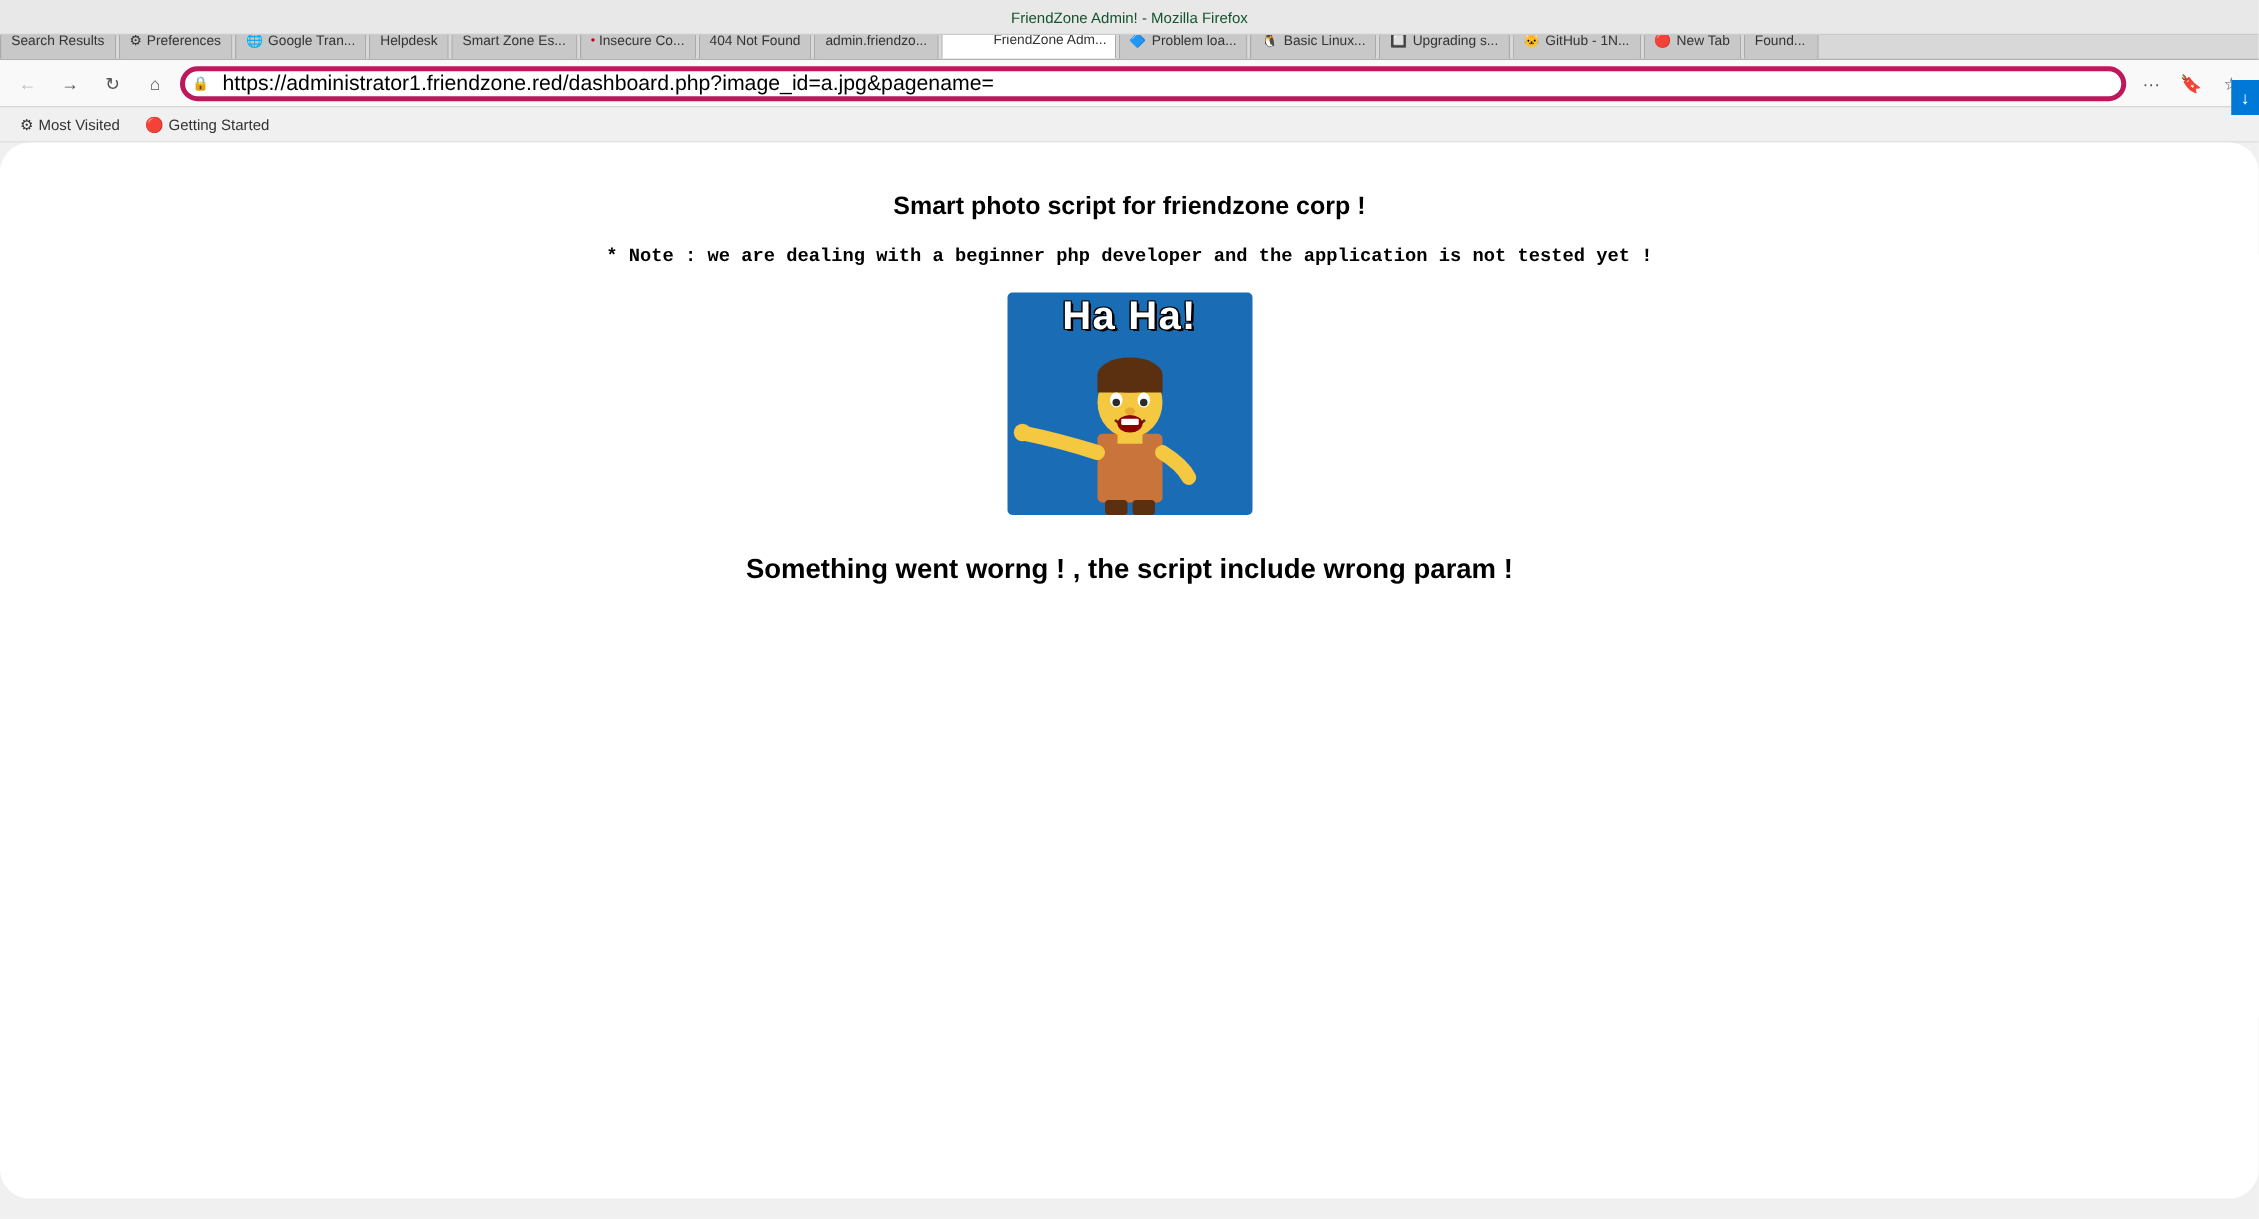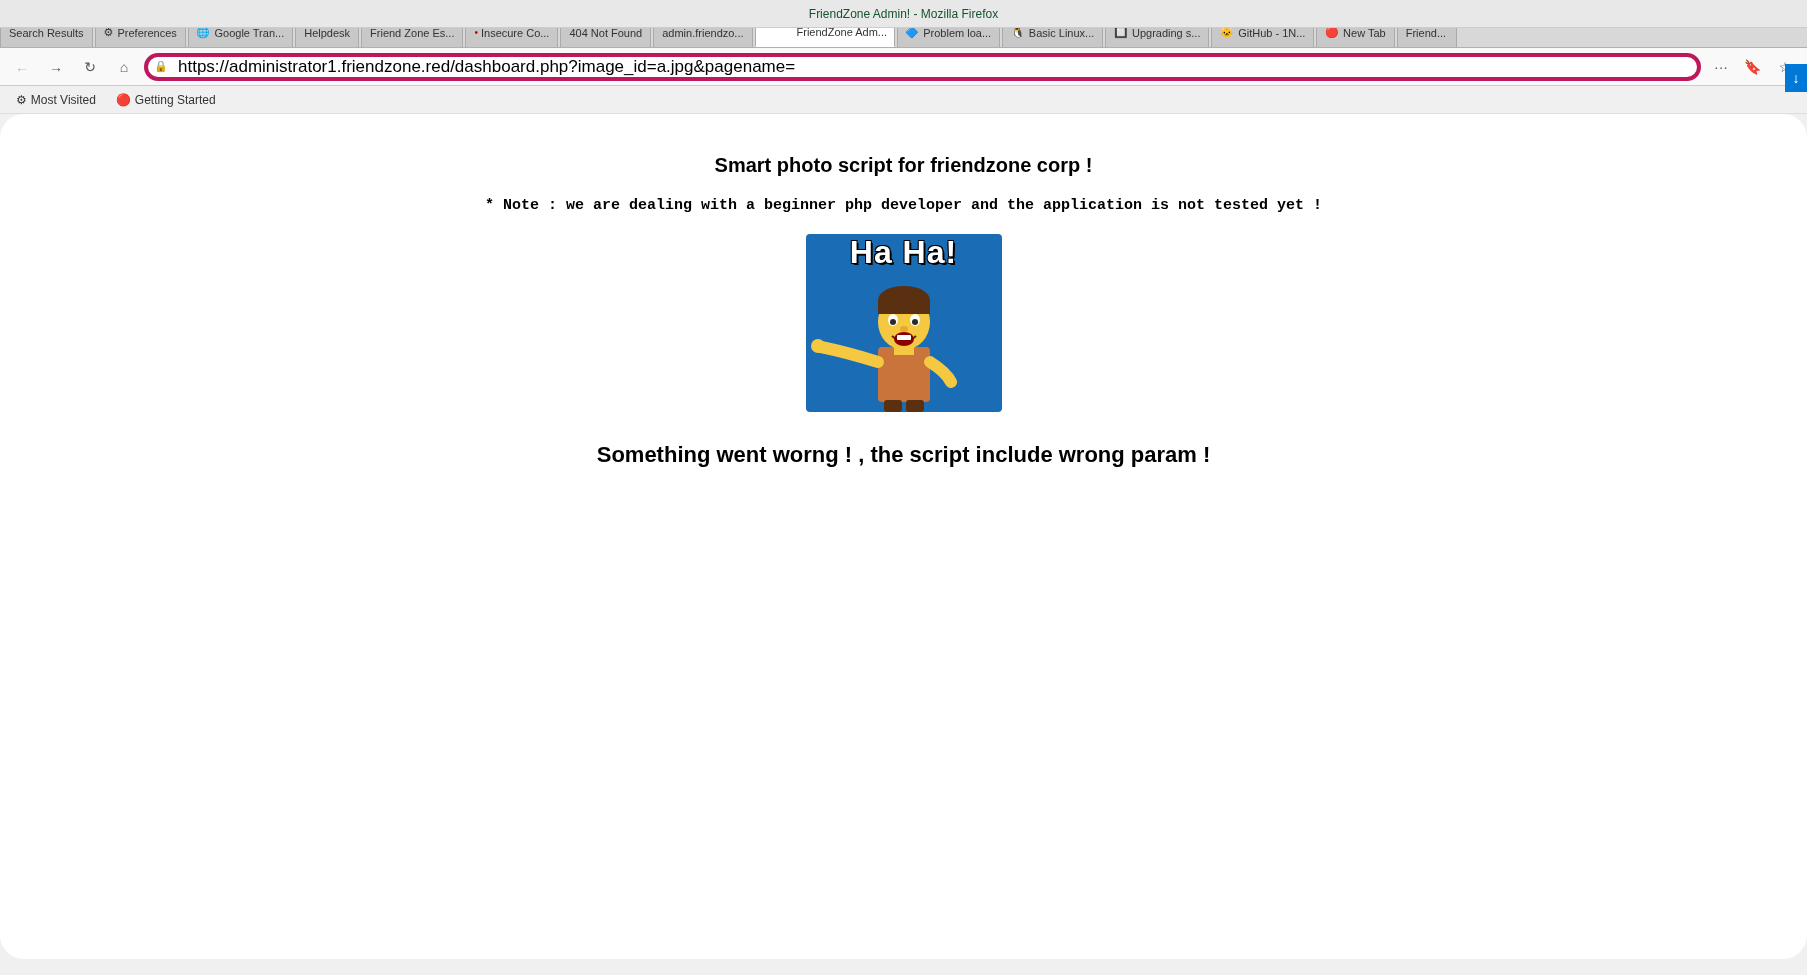--- a/index.html
+++ b/index.html
@@ -261,21 +261,21 @@
     <span>Preferences</span>
   </div>
   <div class="tab">
     <span class="tab-icon">🌐</span>
     <span>Google Tran...</span>
   </div>
   <div class="tab">
     <span>Helpdesk</span>
   </div>
   <div class="tab">
-    <span>Friend Zone Es...</span>
+    <span>Smart Zone Es...</span>
   </div>
   <div class="tab">
     <span class="tab-insecure">•</span>
     <span>Insecure Co...</span>
   </div>
   <div class="tab">
     <span>404 Not Found</span>
   </div>
   <div class="tab">
     <span>admin.friendzo...</span>
@@ -297,21 +297,21 @@
   </div>
   <div class="tab">
     <span class="tab-icon">🐱</span>
     <span>GitHub - 1N...</span>
   </div>
   <div class="tab">
     <span class="tab-icon">🔴</span>
     <span>New Tab</span>
   </div>
   <div class="tab">
-    <span>Friend...</span>
+    <span>Found...</span>
   </div>
 </div>
 
 <div class="address-bar">
   <button class="nav-btn disabled">←</button>
   <button class="nav-btn">→</button>
   <button class="nav-btn">↻</button>
   <button class="nav-btn">⌂</button>
 
   <div class="url-container">

